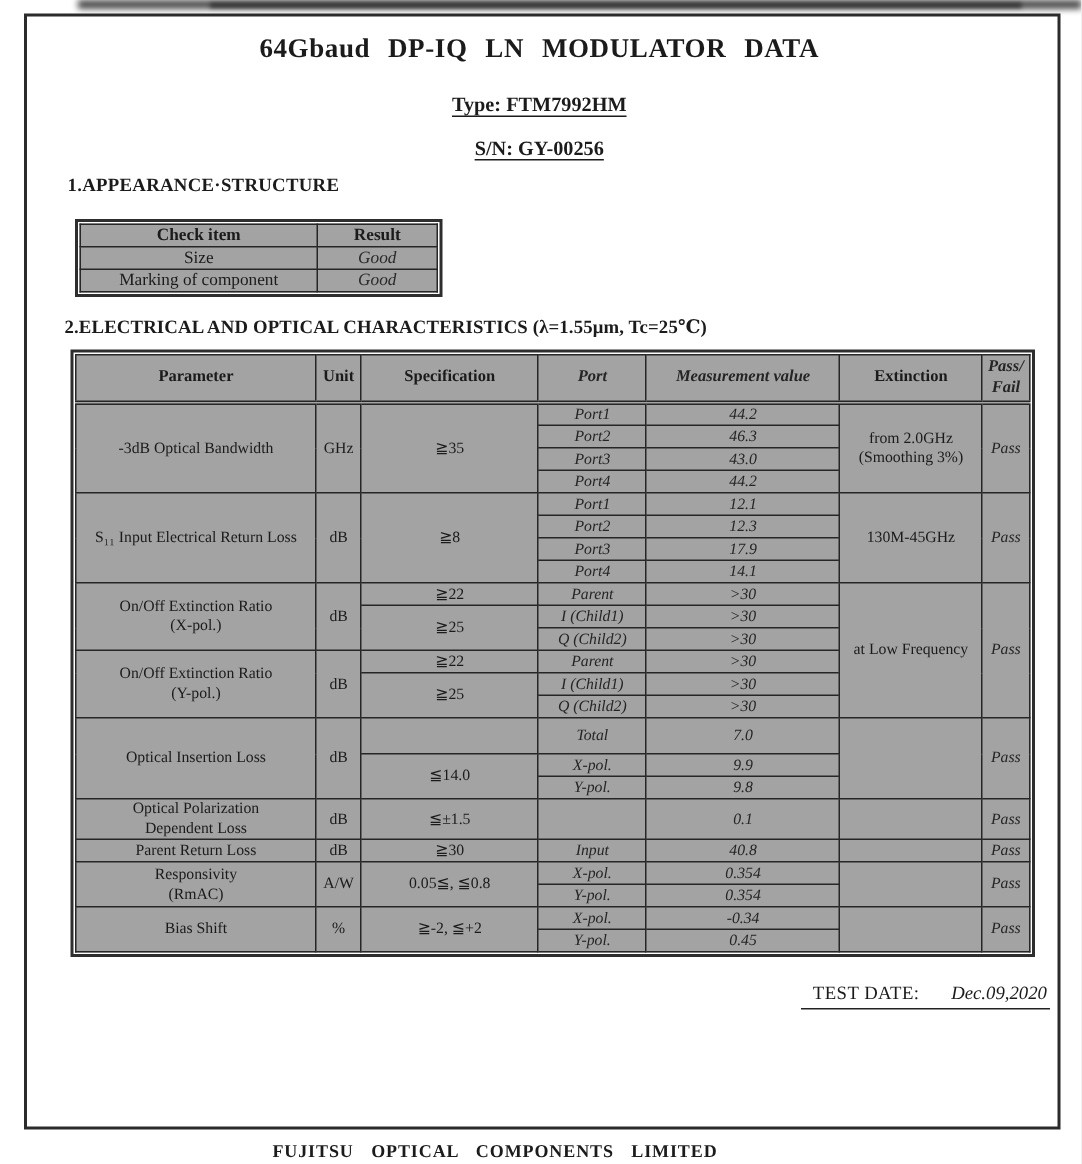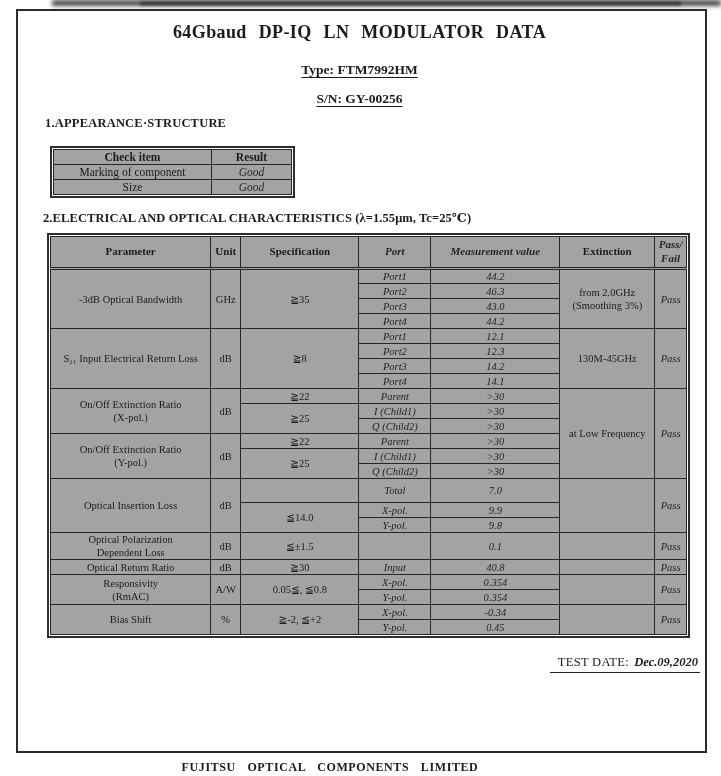--- a/index.html
+++ b/index.html
@@ -33,21 +33,21 @@
   .char-table thead th{font-weight:bold;font-size:11px;border-bottom:3px double #262626;}
   .char-table tr{height:15px;}
   .char-table tr.md{height:24px;}
   .char-table tr.lg{height:27px;}
   .char-table .col3,.char-table .col4,.char-table .col6{font-style:italic;color:#252525;}
   .w0{width:25.2%;} .w1{width:4.7%;} .w2{width:18.6%;} .w3{width:11.3%;}
   .w4{width:20.3%;} .w5{width:14.9%;} .w6{width:5.0%;}
   .test-date{position:absolute;top:655px;right:21px;font-size:12.5px;
              border-bottom:1.5px solid #222;padding:0 2px 2px 8px;}
   .test-date .lbl{letter-spacing:0.3px;}
-  .test-date .val{font-style:italic;font-weight:bold;margin-left:2px;}
+  .test-date .val{font-style:italic;font-weight:normal;margin-left:18px;}
   .company{position:absolute;top:720px;left:0;width:660px;text-align:center;
            font-size:12px;font-weight:bold;word-spacing:8px;letter-spacing:0.6px;margin-top:40px;}
 </style>
 </head>
 <body>
 
 <div class="page">
   <div class="scan-top"></div>
   <div class="scan-top2"></div>
   <div class="frame"></div>
@@ -69,25 +69,25 @@
           <col class="c1">
         </colgroup>
       <thead>
           <tr>
             <th class="col0">Check item</th>
             <th class="col1">Result</th>
           </tr>
         </thead>
       <tbody>
           <tr>
+            <td class="col0">Size</td>
+            <td class="col1">Good</td>
+          </tr>
+          <tr>
             <td class="col0">Marking of component</td>
-            <td class="col1">Good</td>
-          </tr>
-          <tr>
-            <td class="col0">Size</td>
             <td class="col1">Good</td>
           </tr>
         </tbody>
     </table>
   </div>
 
   <div class="h2">2.ELECTRICAL AND OPTICAL CHARACTERISTICS (λ=1.55μm, Tc=25℃)</div>
 
   <div class="dbl char-wrap">
     <table class="char-table">
@@ -143,21 +143,21 @@
             <td class="col4">12.1</td>
             <td class="col5" rowspan="4">130M-45GHz</td>
             <td class="col6" rowspan="4">Pass</td>
           </tr>
           <tr>
             <td class="col3">Port2</td>
             <td class="col4">12.3</td>
           </tr>
           <tr>
             <td class="col3">Port3</td>
-            <td class="col4">14.2</td>
+            <td class="col4">17.9</td>
           </tr>
           <tr>
             <td class="col3">Port4</td>
             <td class="col4">14.1</td>
           </tr>
           <tr>
             <td class="col0" rowspan="3">On/Off Extinction Ratio
 (X-pol.)</td>
             <td class="col1" rowspan="3">dB</td>
             <td class="col2">≧22</td>
@@ -214,21 +214,21 @@
             <td class="col0">Optical Polarization
 Dependent Loss</td>
             <td class="col1">dB</td>
             <td class="col2">≦±1.5</td>
             <td class="col3"></td>
             <td class="col4">0.1</td>
             <td class="col5"></td>
             <td class="col6">Pass</td>
           </tr>
           <tr>
-            <td class="col0">Optical Return Ratio</td>
+            <td class="col0">Parent Return Loss</td>
             <td class="col1">dB</td>
             <td class="col2">≧30</td>
             <td class="col3">Input</td>
             <td class="col4">40.8</td>
             <td class="col5"></td>
             <td class="col6">Pass</td>
           </tr>
           <tr>
             <td class="col0" rowspan="2">Responsivity
 (RmAC)</td>

